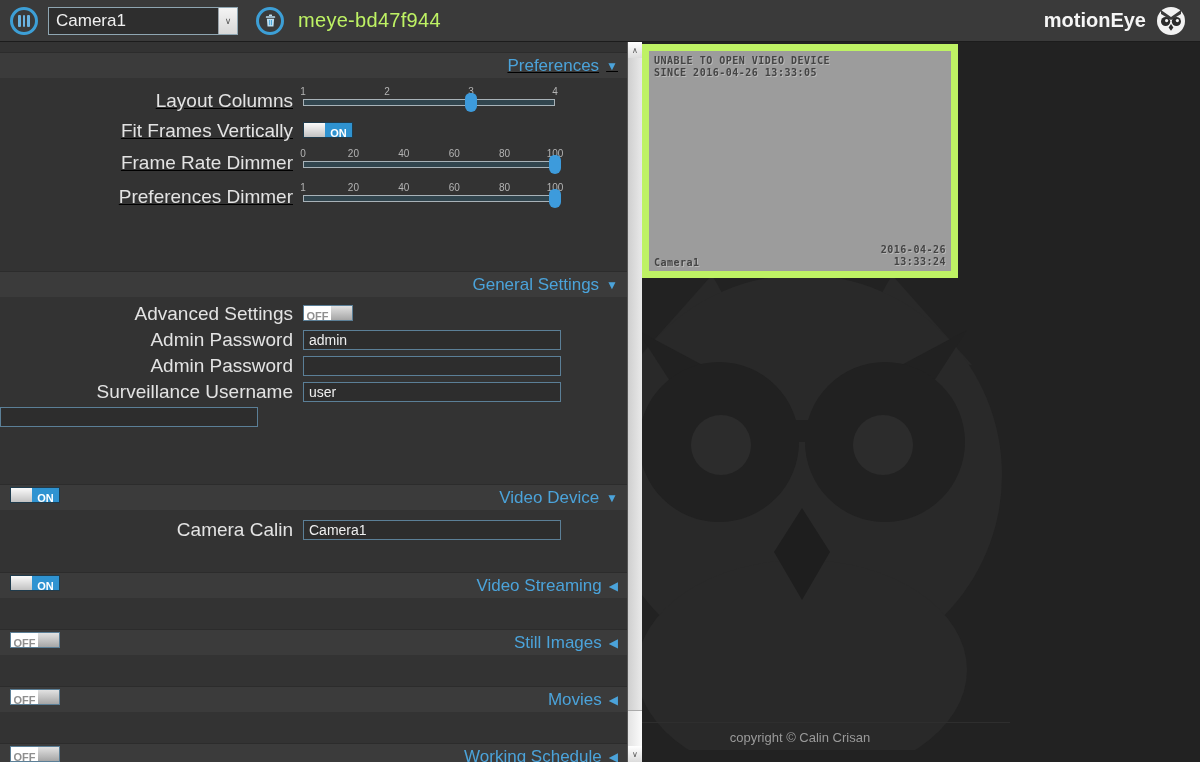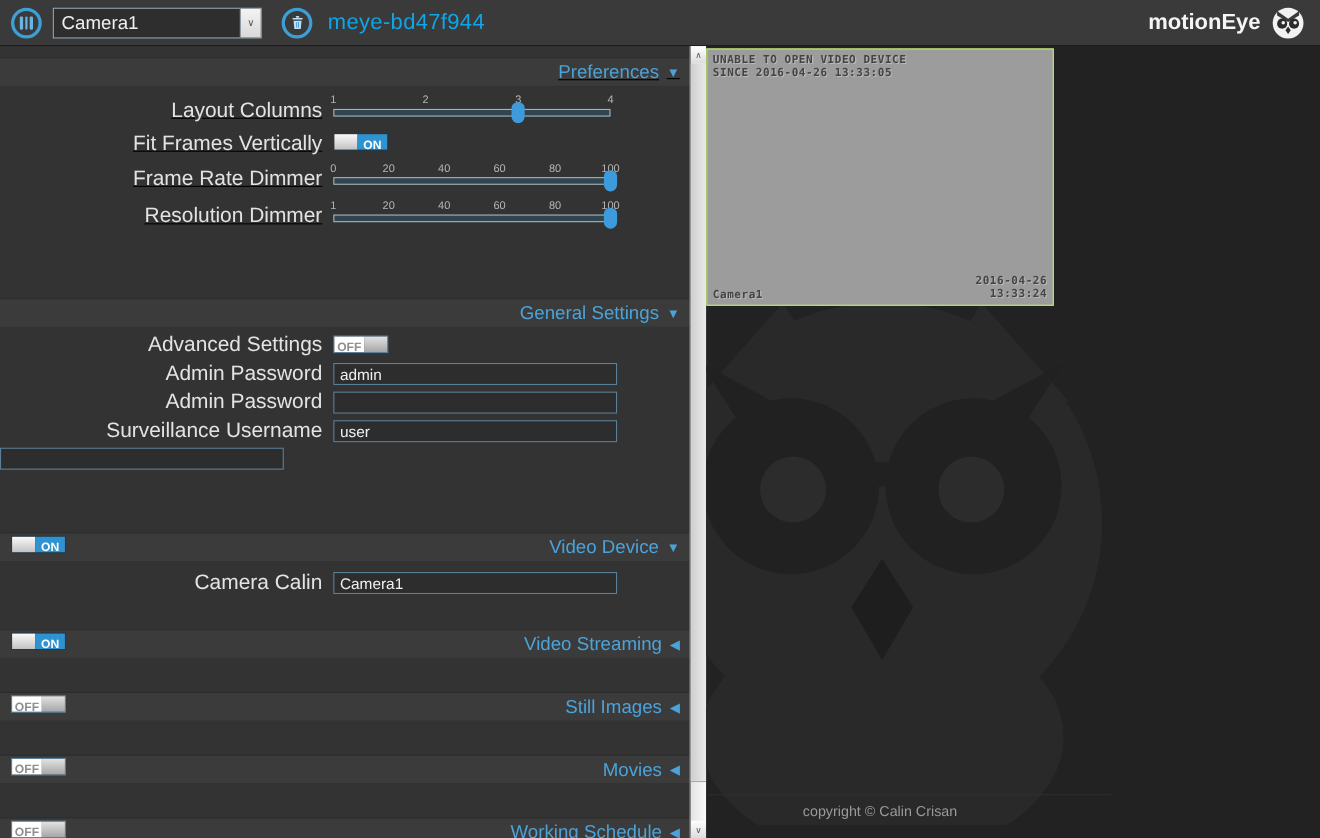--- a/index.html
+++ b/index.html
@@ -13,21 +13,21 @@
               display:flex; align-items:center; justify-content:center; cursor:pointer; flex:0 0 auto; }
   .menu-bars { display:flex; gap:2px; }
   .menu-bars i { display:block; width:2.5px; height:12px; background:#6ab4e2; border-radius:1px; }
   .camera-select { margin-left:10px; width:190px; height:28px; background:#2e2e2e;
                    border:1px solid #8fa6b2; display:flex; align-items:stretch; cursor:pointer; }
   .cam-sel-text { flex:1; color:#f0f0f0; font-size:17px; line-height:26px; padding-left:7px;
                   white-space:nowrap; overflow:hidden; }
   .cam-sel-btn { width:19px; background:linear-gradient(#f4f4f4,#d8d8d8); border-left:1px solid #9aa4aa;
                  display:flex; align-items:center; justify-content:center; color:#555; font-size:9px; }
   .trash-btn { margin-left:18px; }
-  .page-title { margin-left:14px; color:#0ea5e9; font-size:20px; letter-spacing:.3px; }
+  .page-title { margin-left:14px; color:#bef264; font-size:20px; letter-spacing:.3px; }
   .tb-spacer { flex:1; }
   .brand { color:#f5f5f5; font-size:20px; font-weight:bold; margin-right:10px; }
   .owl-brand { width:30px; height:30px; margin-right:4px; }
 
   
   .left-panel { position:absolute; top:42px; left:0; width:627px; bottom:0; background:#333; overflow:hidden; }
   .section { }
   .sec-header { height:26px; background:#3b3b3b; border-top:1px solid #2c2c2c; position:relative;
                 display:flex; align-items:center; justify-content:flex-end; padding-right:9px; cursor:pointer; }
   .sec-title { color:#4ba3da; font-size:17px; }
@@ -81,21 +81,21 @@
   .sb-btn { height:16px; background:linear-gradient(#ffffff,#dcdcdc); color:#555; font-size:8px;
             display:flex; align-items:center; justify-content:center; cursor:pointer; flex:0 0 auto; }
   .sb-track { flex:1; position:relative; background:linear-gradient(90deg,#e3e3e3,#fbfbfb); }
   .sb-thumb { position:absolute; top:0; left:0; right:0; height:653px;
               background:linear-gradient(90deg,#cfcfcf,#e9e9e9); border-bottom:1px solid #aaa; cursor:pointer; }
 
   
   .content { position:absolute; top:42px; left:642px; right:0; bottom:0; background:#222; overflow:hidden; }
   .owl-watermark { position:absolute; left:-45px; top:228px; width:410px; height:480px; }
   .camera-frame { position:absolute; left:0; top:2px; width:316px; height:234px; background:#9c9c9c;
-                  border:1px solid #bef264; font-family:"DejaVu Sans Mono", monospace; cursor:pointer; }
+                  border:7px solid #bef264; font-family:"DejaVu Sans Mono", monospace; cursor:pointer; }
   .cam-overlay { position:absolute; top:4px; left:5px; font-size:10px; font-weight:bold; color:#444;
                  text-shadow:1px 1px 0 #b9b9b9; letter-spacing:.5px; line-height:12px; white-space:pre; }
   .cam-name { position:absolute; bottom:3px; left:5px; font-size:10px; font-weight:bold; color:#444;
               text-shadow:1px 1px 0 #b9b9b9; letter-spacing:.5px; }
   .cam-ts { position:absolute; bottom:3px; right:5px; font-size:10px; font-weight:bold; color:#444;
             text-shadow:1px 1px 0 #b9b9b9; text-align:right; letter-spacing:.5px; line-height:12px; }
   .footer-rule { position:absolute; top:680px; left:0; width:368px; height:1px; background:#2e2e2e; }
   .copyright { position:absolute; top:688px; left:0; width:316px; text-align:center; color:#9a9a9a; font-size:13px; }
 </style>
 </head>
@@ -181,21 +181,21 @@
               <span style="left:60%">60</span>
               <span style="left:80%">80</span>
               <span style="left:100%">100</span>
             </div>
             <div class="track"></div>
             <div class="thumb" style="left:100%"></div>
           </div>
         </div>
       </div>
       <div class="row">
-        <span class="lbl">Resolution Dimmer</span>
+        <span class="lbl">Preferences Dimmer</span>
         <div class="ctl">
           <div class="slider">
             <div class="ticks">
               <span style="left:0%">1</span>
               <span style="left:20%">20</span>
               <span style="left:40%">40</span>
               <span style="left:60%">60</span>
               <span style="left:80%">80</span>
               <span style="left:100%">100</span>
             </div>

